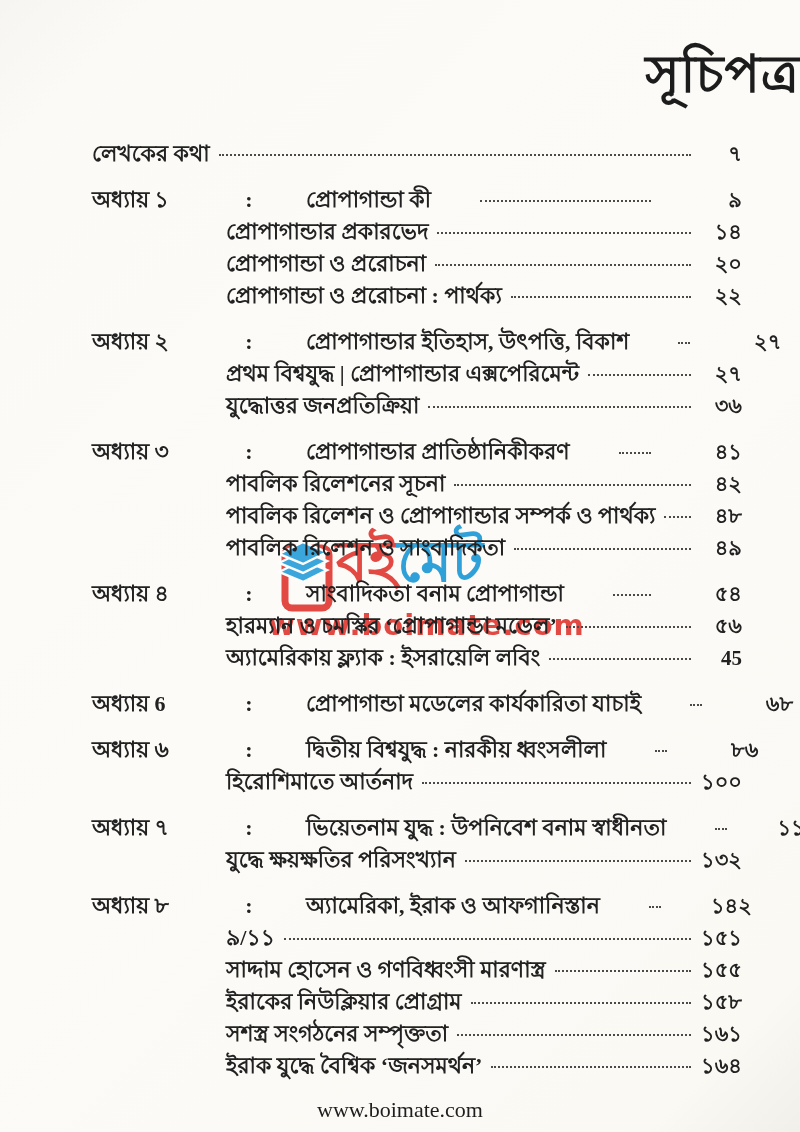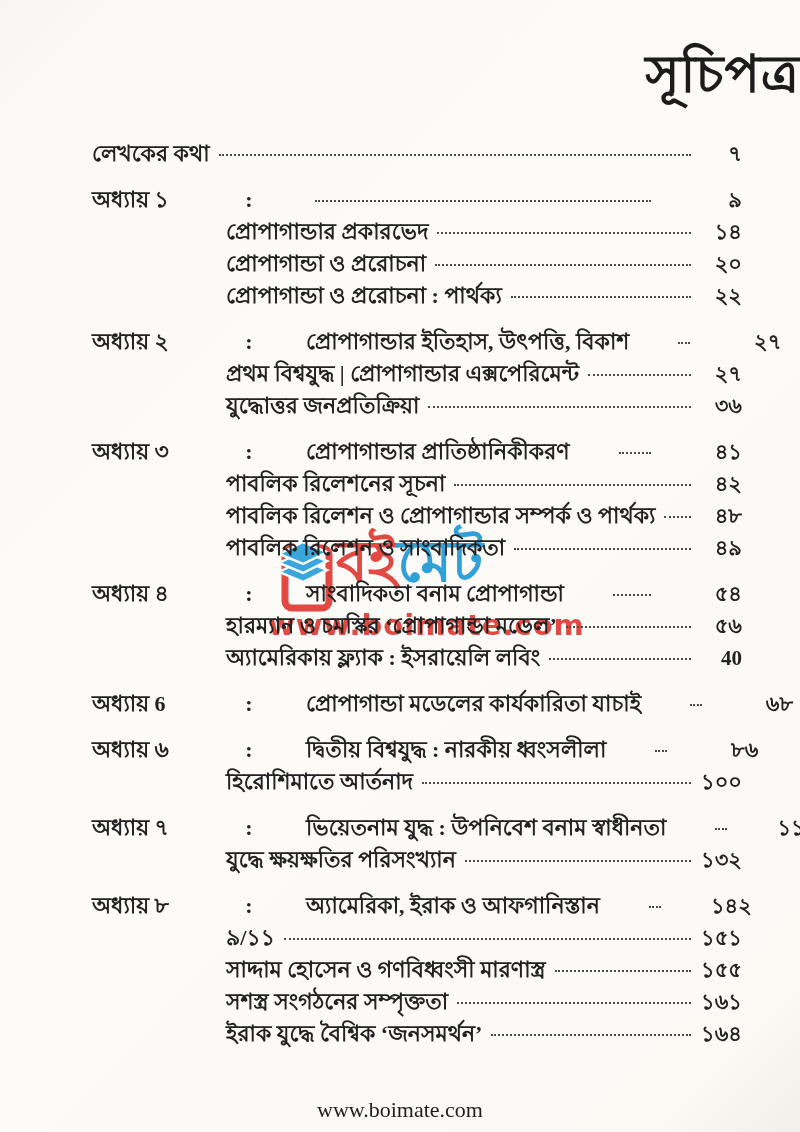--- a/index.html
+++ b/index.html
@@ -133,20 +133,21 @@
 
     <div class="row row--front">
       <span class="title-text">লেখকের কথা</span>
       <span class="dots"></span>
       <span class="pg">৭</span>
     </div>
 
     <div class="row row--chapter">
       <span class="ch">অধ্যায় ১</span>
       <span class="colon">:</span>
+      <span class="title-text">প্রোপাগান্ডা কী</span>
       <span class="dots"></span>
       <span class="pg">৯</span>
     </div>
 
     <div class="row row--sub">
       <span class="indent"></span>
       <span class="title-text">প্রোপাগান্ডার প্রকারভেদ</span>
       <span class="dots"></span>
       <span class="pg">১৪</span>
     </div>
@@ -228,21 +229,21 @@
       <span class="indent"></span>
       <span class="title-text">হারম্যান ও চমস্কির ‘প্রোপাগান্ডা মডেল’</span>
       <span class="dots"></span>
       <span class="pg">৫৬</span>
     </div>
 
     <div class="row row--sub">
       <span class="indent"></span>
       <span class="title-text">অ্যামেরিকায় ফ্ল্যাক : ইসরায়েলি লবিং</span>
       <span class="dots"></span>
-      <span class="pg">40</span>
+      <span class="pg">45</span>
     </div>
 
     <div class="row row--chapter">
       <span class="ch">অধ্যায় 6</span>
       <span class="colon">:</span>
       <span class="title-text">প্রোপাগান্ডা মডেলের কার্যকারিতা যাচাই</span>
       <span class="dots"></span>
       <span class="pg">৬৮</span>
     </div>
 
@@ -291,20 +292,26 @@
       <span class="pg">১৫১</span>
     </div>
 
     <div class="row row--sub">
       <span class="indent"></span>
       <span class="title-text">সাদ্দাম হোসেন ও গণবিধ্বংসী মারণাস্ত্র</span>
       <span class="dots"></span>
       <span class="pg">১৫৫</span>
     </div>
 
+    <div class="row row--sub">
+      <span class="indent"></span>
+      <span class="title-text">ইরাকের নিউক্লিয়ার প্রোগ্রাম</span>
+      <span class="dots"></span>
+      <span class="pg">১৫৮</span>
+    </div>
 
     <div class="row row--sub">
       <span class="indent"></span>
       <span class="title-text">সশস্ত্র সংগঠনের সম্পৃক্ততা</span>
       <span class="dots"></span>
       <span class="pg">১৬১</span>
     </div>
 
     <div class="row row--sub">
       <span class="indent"></span>

